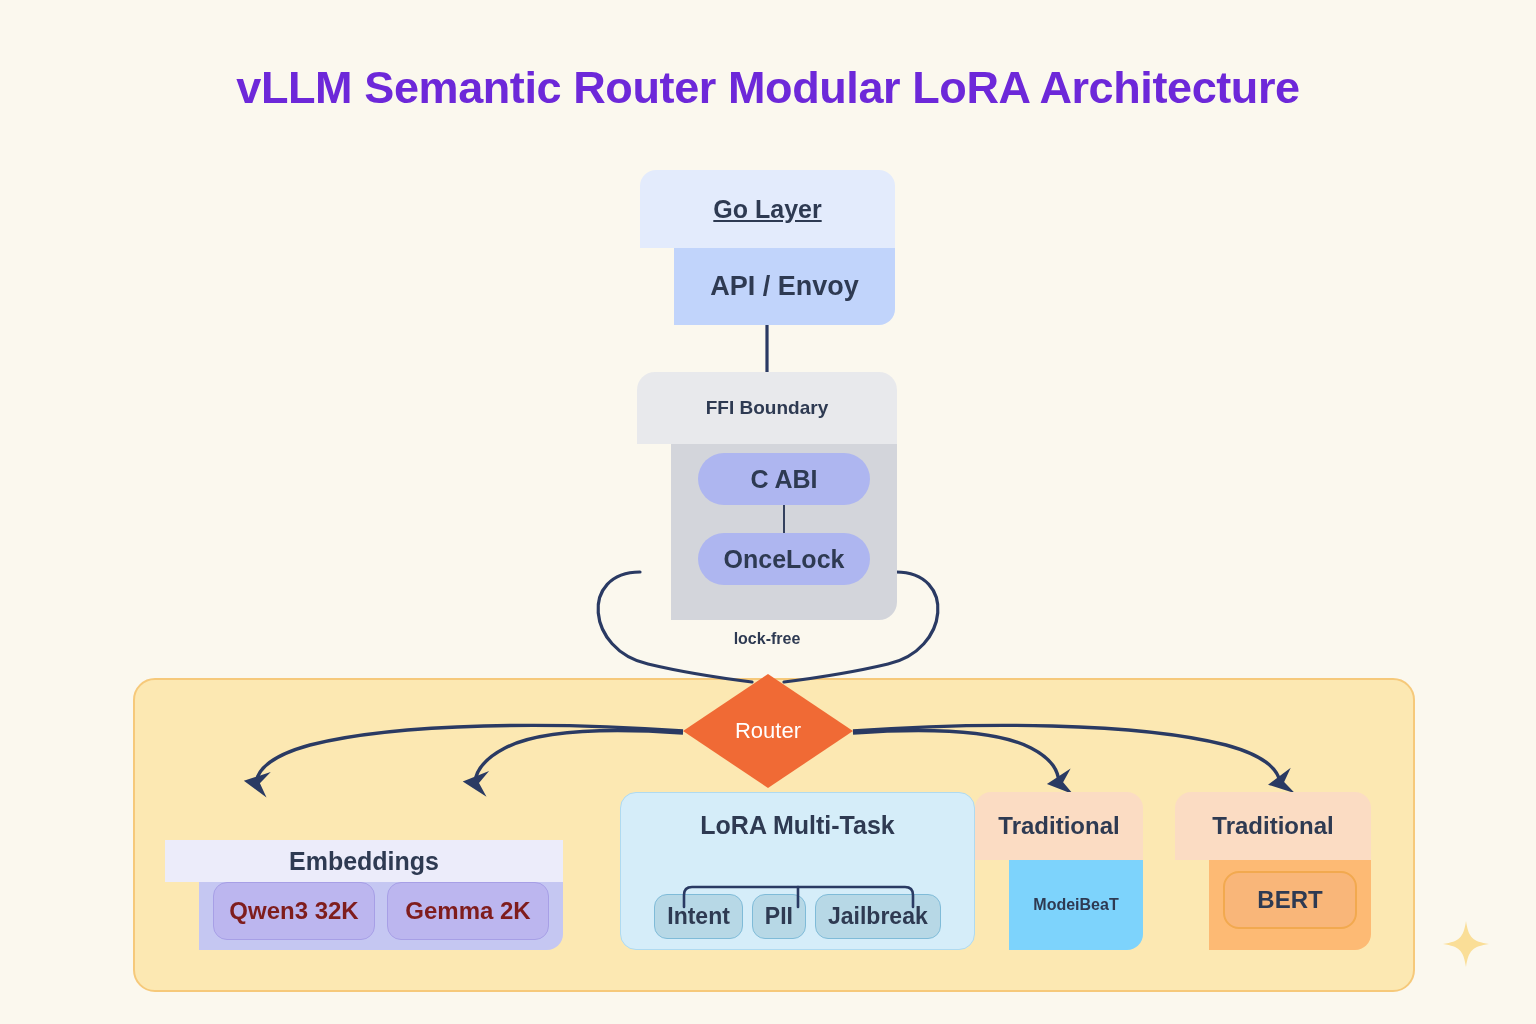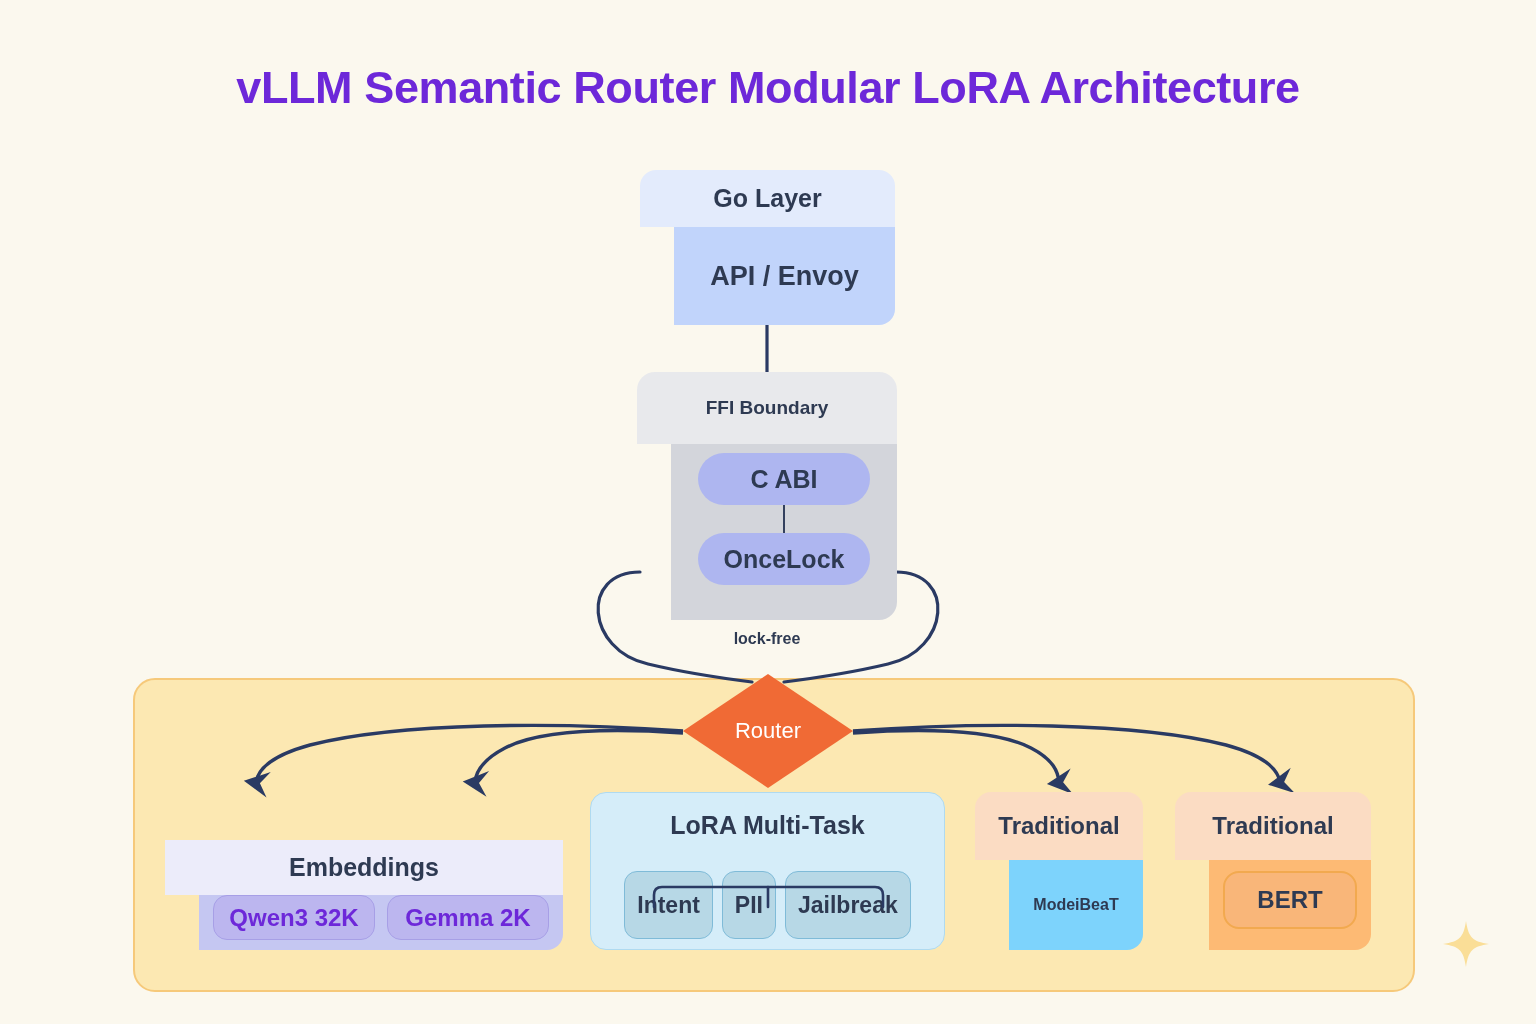--- a/index.html
+++ b/index.html
@@ -53,21 +53,21 @@
     flex: 1;
     display: flex;
     align-items: center;
     justify-content: center;
     gap: 12px;
     margin-left: 34px;
   }
 
   
   #go-layer { left: 640px; top: 170px; width: 255px; height: 155px; }
-  #go-layer .card-head { height: 57px; background: #E3EBFC; }
+  #go-layer .card-head { height: 78px; background: #E3EBFC; text-decoration: underline; }
   #go-layer .card-body { background: #C1D4FB; font-size: 27px; font-weight: bold; }
 
   
   #ffi { left: 637px; top: 372px; width: 260px; height: 248px; border-radius: 18px; }
   #ffi .card-head { height: 72px; background: #E8E9EC; font-size: 19px; }
   #ffi .card-body {
     background: #D3D5DB;
     flex-direction: column;
     gap: 0px;
     padding-bottom: 26px;
@@ -132,39 +132,39 @@
   }
 
   
   #emb { left: 165px; top: 792px; width: 398px; height: 158px; }
   #emb .card-head { height: 68px; background: #ECECFA; margin-top: 48px; }
   #emb .card-body { background: #C5C7F2; padding: 0 14px 10px; }
   .chip-purple {
     background: #BCB6EF;
     border: 1.5px solid #A79FE6;
     border-radius: 14px;
-    height: 45px;
+    height: 58px;
     flex: 1;
     display: flex; align-items: center; justify-content: center;
-    font-size: 24px; font-weight: bold; color: #6d28d9;
-  }
-
-  #lora { left: 590px; top: 792px; width: 355px; height: 158px;
+    font-size: 24px; font-weight: bold; color: #7f1d1d;
+  }
+
+  #lora { left: 620px; top: 792px; width: 355px; height: 158px;
           background: #D5EDF9; border: 1.5px solid #AFDAF0; gap: 8px; }
   #lora .card-head { height: 64px; background: transparent; }
   #lora .lora-body {
     flex: 1; position: relative;
     display: flex; align-items: flex-end; justify-content: center;
     gap: 9px; padding: 0 16px 10px;
   }
   .chip-blue {
     background: #B7D8E6;
     border: 1.5px solid #7FBBD8;
     border-radius: 13px;
-    height: 68px;
+    height: 45px;
     padding: 0 12px;
     display: flex; align-items: center; justify-content: center;
     font-size: 23px; font-weight: bold; color: #2E3A52;
   }
   #lora-bracket { position: absolute; left: 0; top: 0; width: 355px; height: 94px; pointer-events: none; }
 
   #trad1 { left: 975px; top: 792px; width: 168px; height: 158px; }
   #trad1 .card-head { height: 68px; background: #FBDCC3; font-size: 24px; }
   #trad1 .card-body { background: #7dd3fc; font-size: 16px; font-weight: bold; }
 

